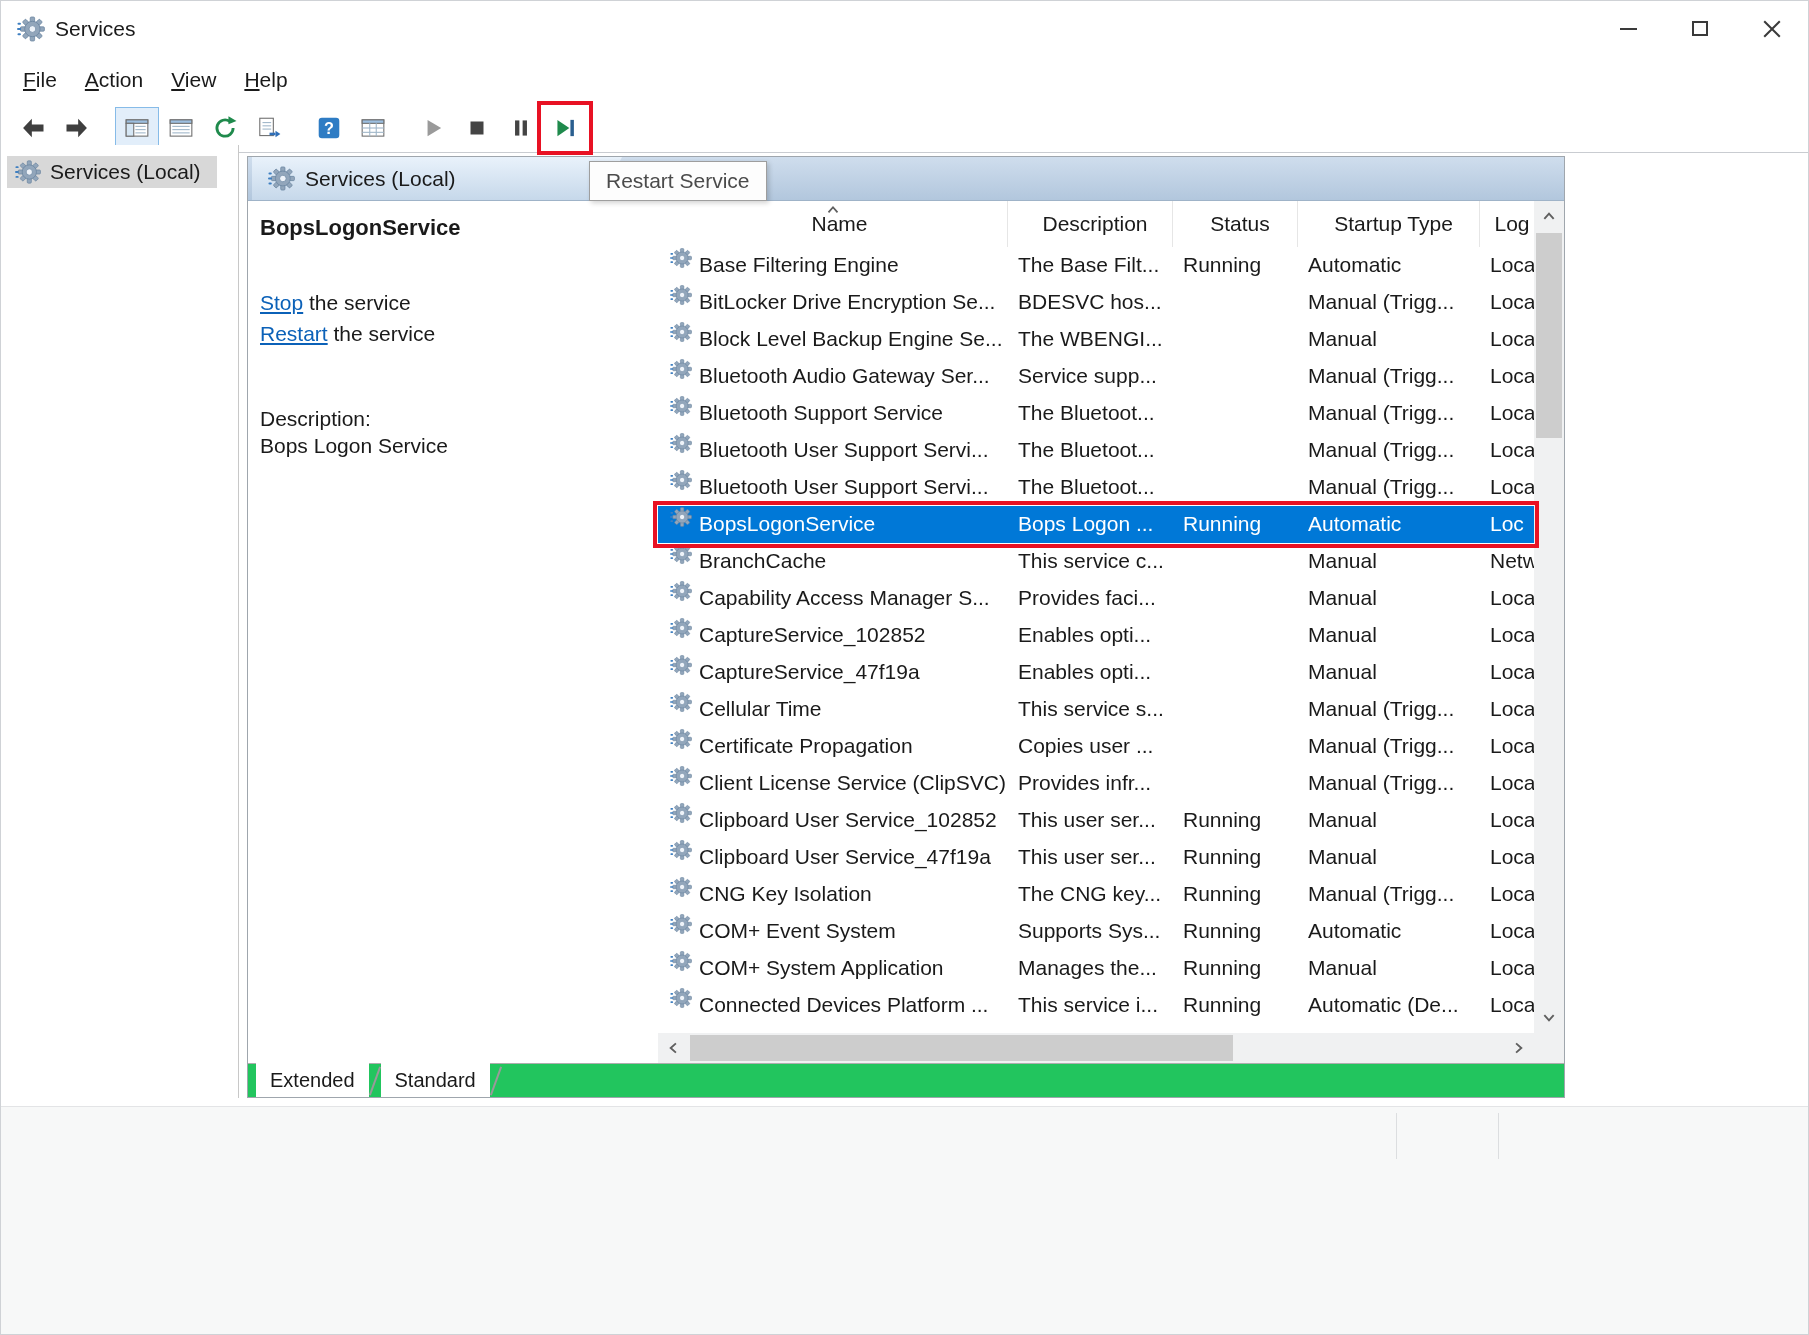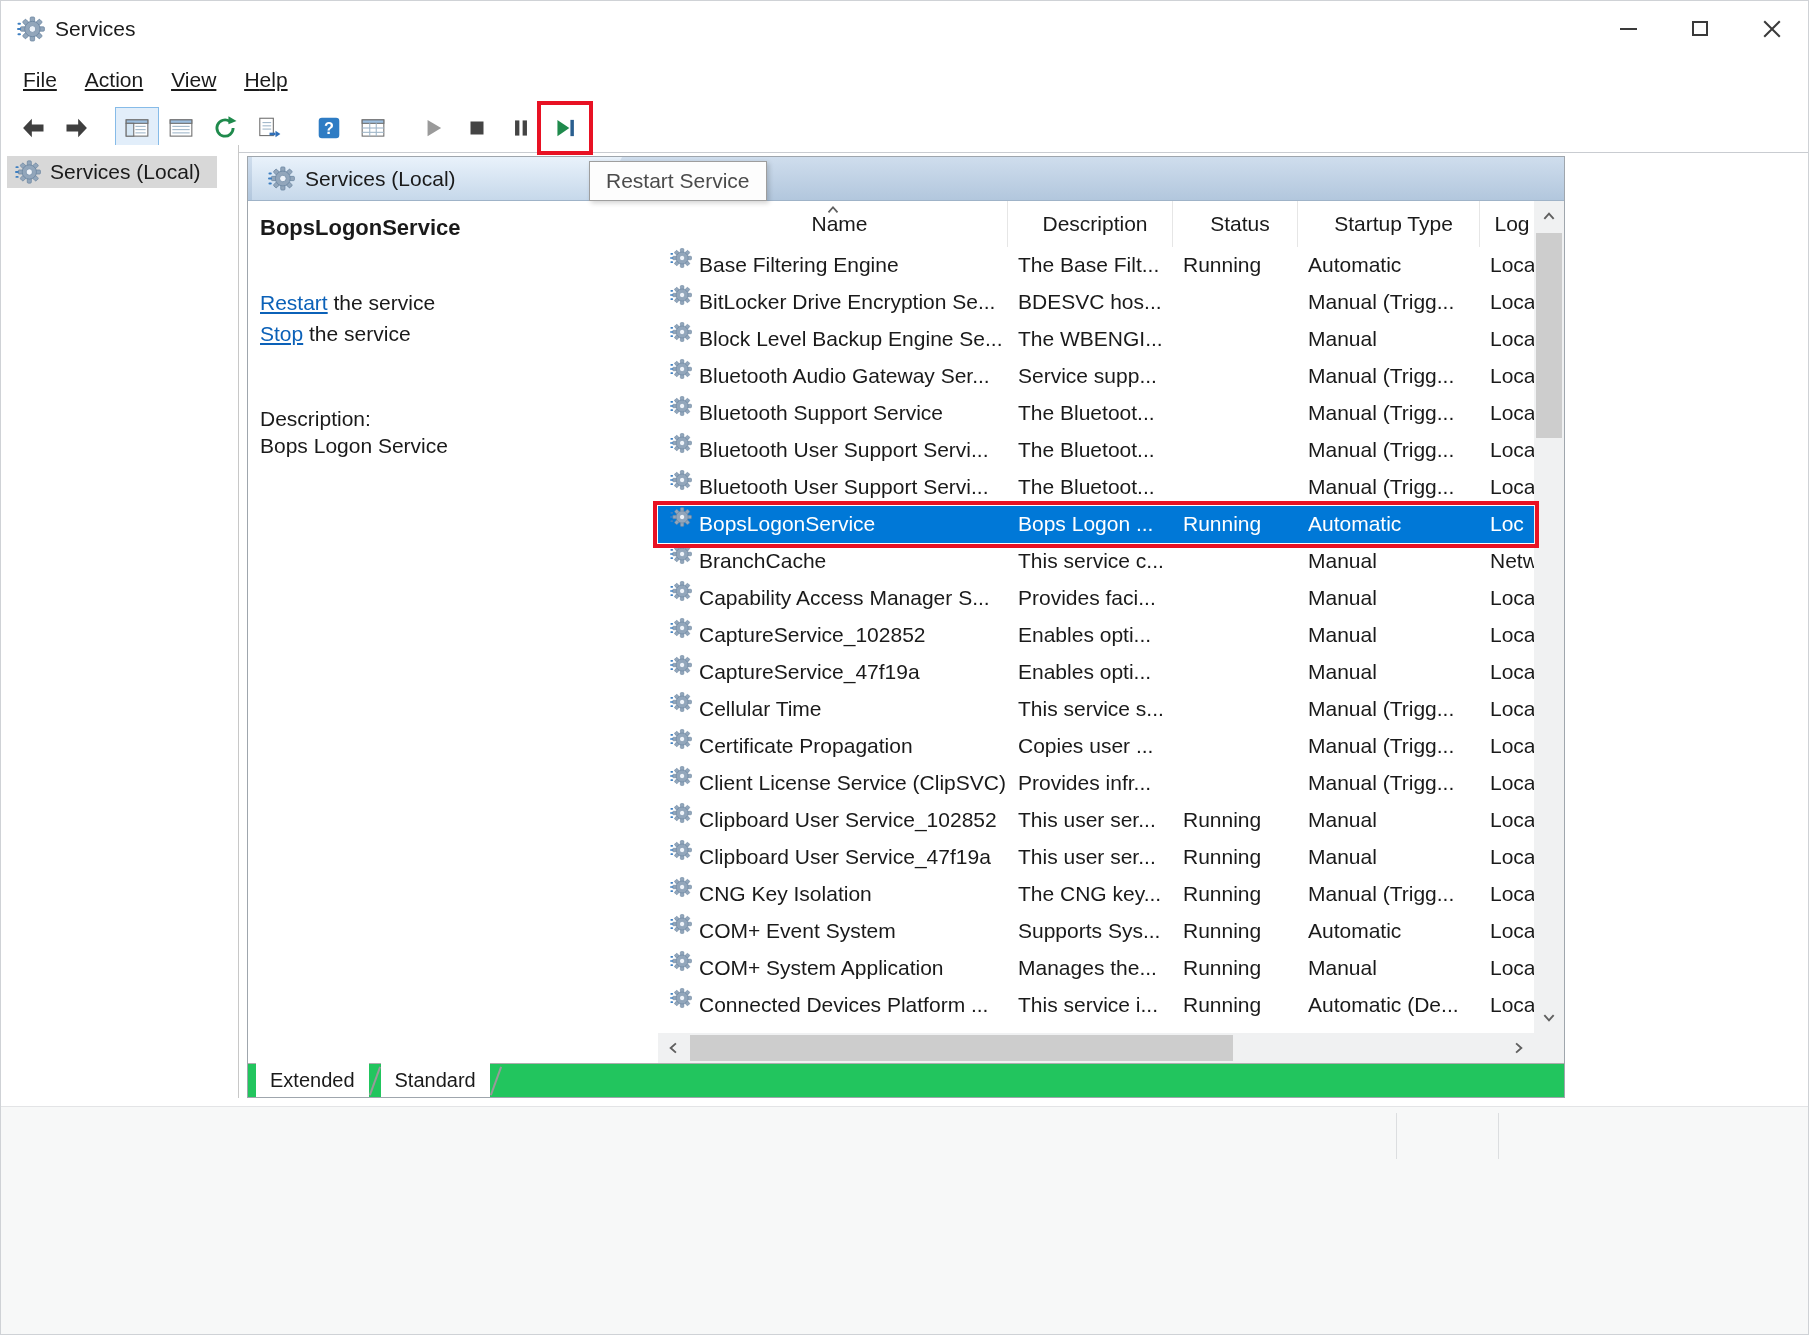--- a/index.html
+++ b/index.html
@@ -21,21 +21,21 @@
   .glyph-max { width:16px; height:15px; border:2px solid #3a3a3a; }
   .glyph-x { position:relative; width:20px; height:20px; }
   .glyph-x::before, .glyph-x::after {
     content:""; position:absolute; top:9px; left:-1px; width:22px; height:2px; background:#3a3a3a;
   }
   .glyph-x::before { transform:rotate(45deg); }
   .glyph-x::after  { transform:rotate(-45deg); }
 
   
   #menubar { height:48px; display:flex; align-items:center; padding-left:8px; font-size:21px; }
-  .menu-item { display:inline-block; padding:6px 14px;text-decoration:underline; }
+  .menu-item { display:inline-block; padding:6px 14px; }
   .menu-item::first-letter { text-decoration: underline; }
 
   
   #toolbar { height:49px; display:flex; align-items:center; padding-left:10px; border-bottom:1px solid #c9ccd1; }
   .tbtn { width:44px; height:42px; display:flex; align-items:center; justify-content:center; border:1px solid transparent; }
   .tbtn svg { width:26px; height:26px; }
   .tbtn.arrow svg { width:28px; height:28px; }
   .tbtn.toggled { background:#e2eefa; border:1px solid #86bbe8; }
   .tbtn.highlighted { outline:4px solid #e81123; outline-offset:2px; }
   .tb-gap { width:16px; }
@@ -339,22 +339,22 @@
             </svg>
           <span>Services (Local)</span>
         </div>
       </div>
 
       <div class="pane-body">
 
         <div class="detail">
           <div class="detail-title">BopsLogonService</div>
           <div class="svc-links">
+            <div><span class="link">Stop</span><span> the service</span></div>
             <div><span class="link">Restart</span><span> the service</span></div>
-            <div><span class="link">Stop</span><span> the service</span></div>
           </div>
           <div class="desc-label">Description:</div>
           <div class="desc-text">Bops Logon Service</div>
         </div>
 
         <div class="listwrap">
           <div class="col-header">
             <div class="col name">
               <span class="sort-ind">
                   <svg>

